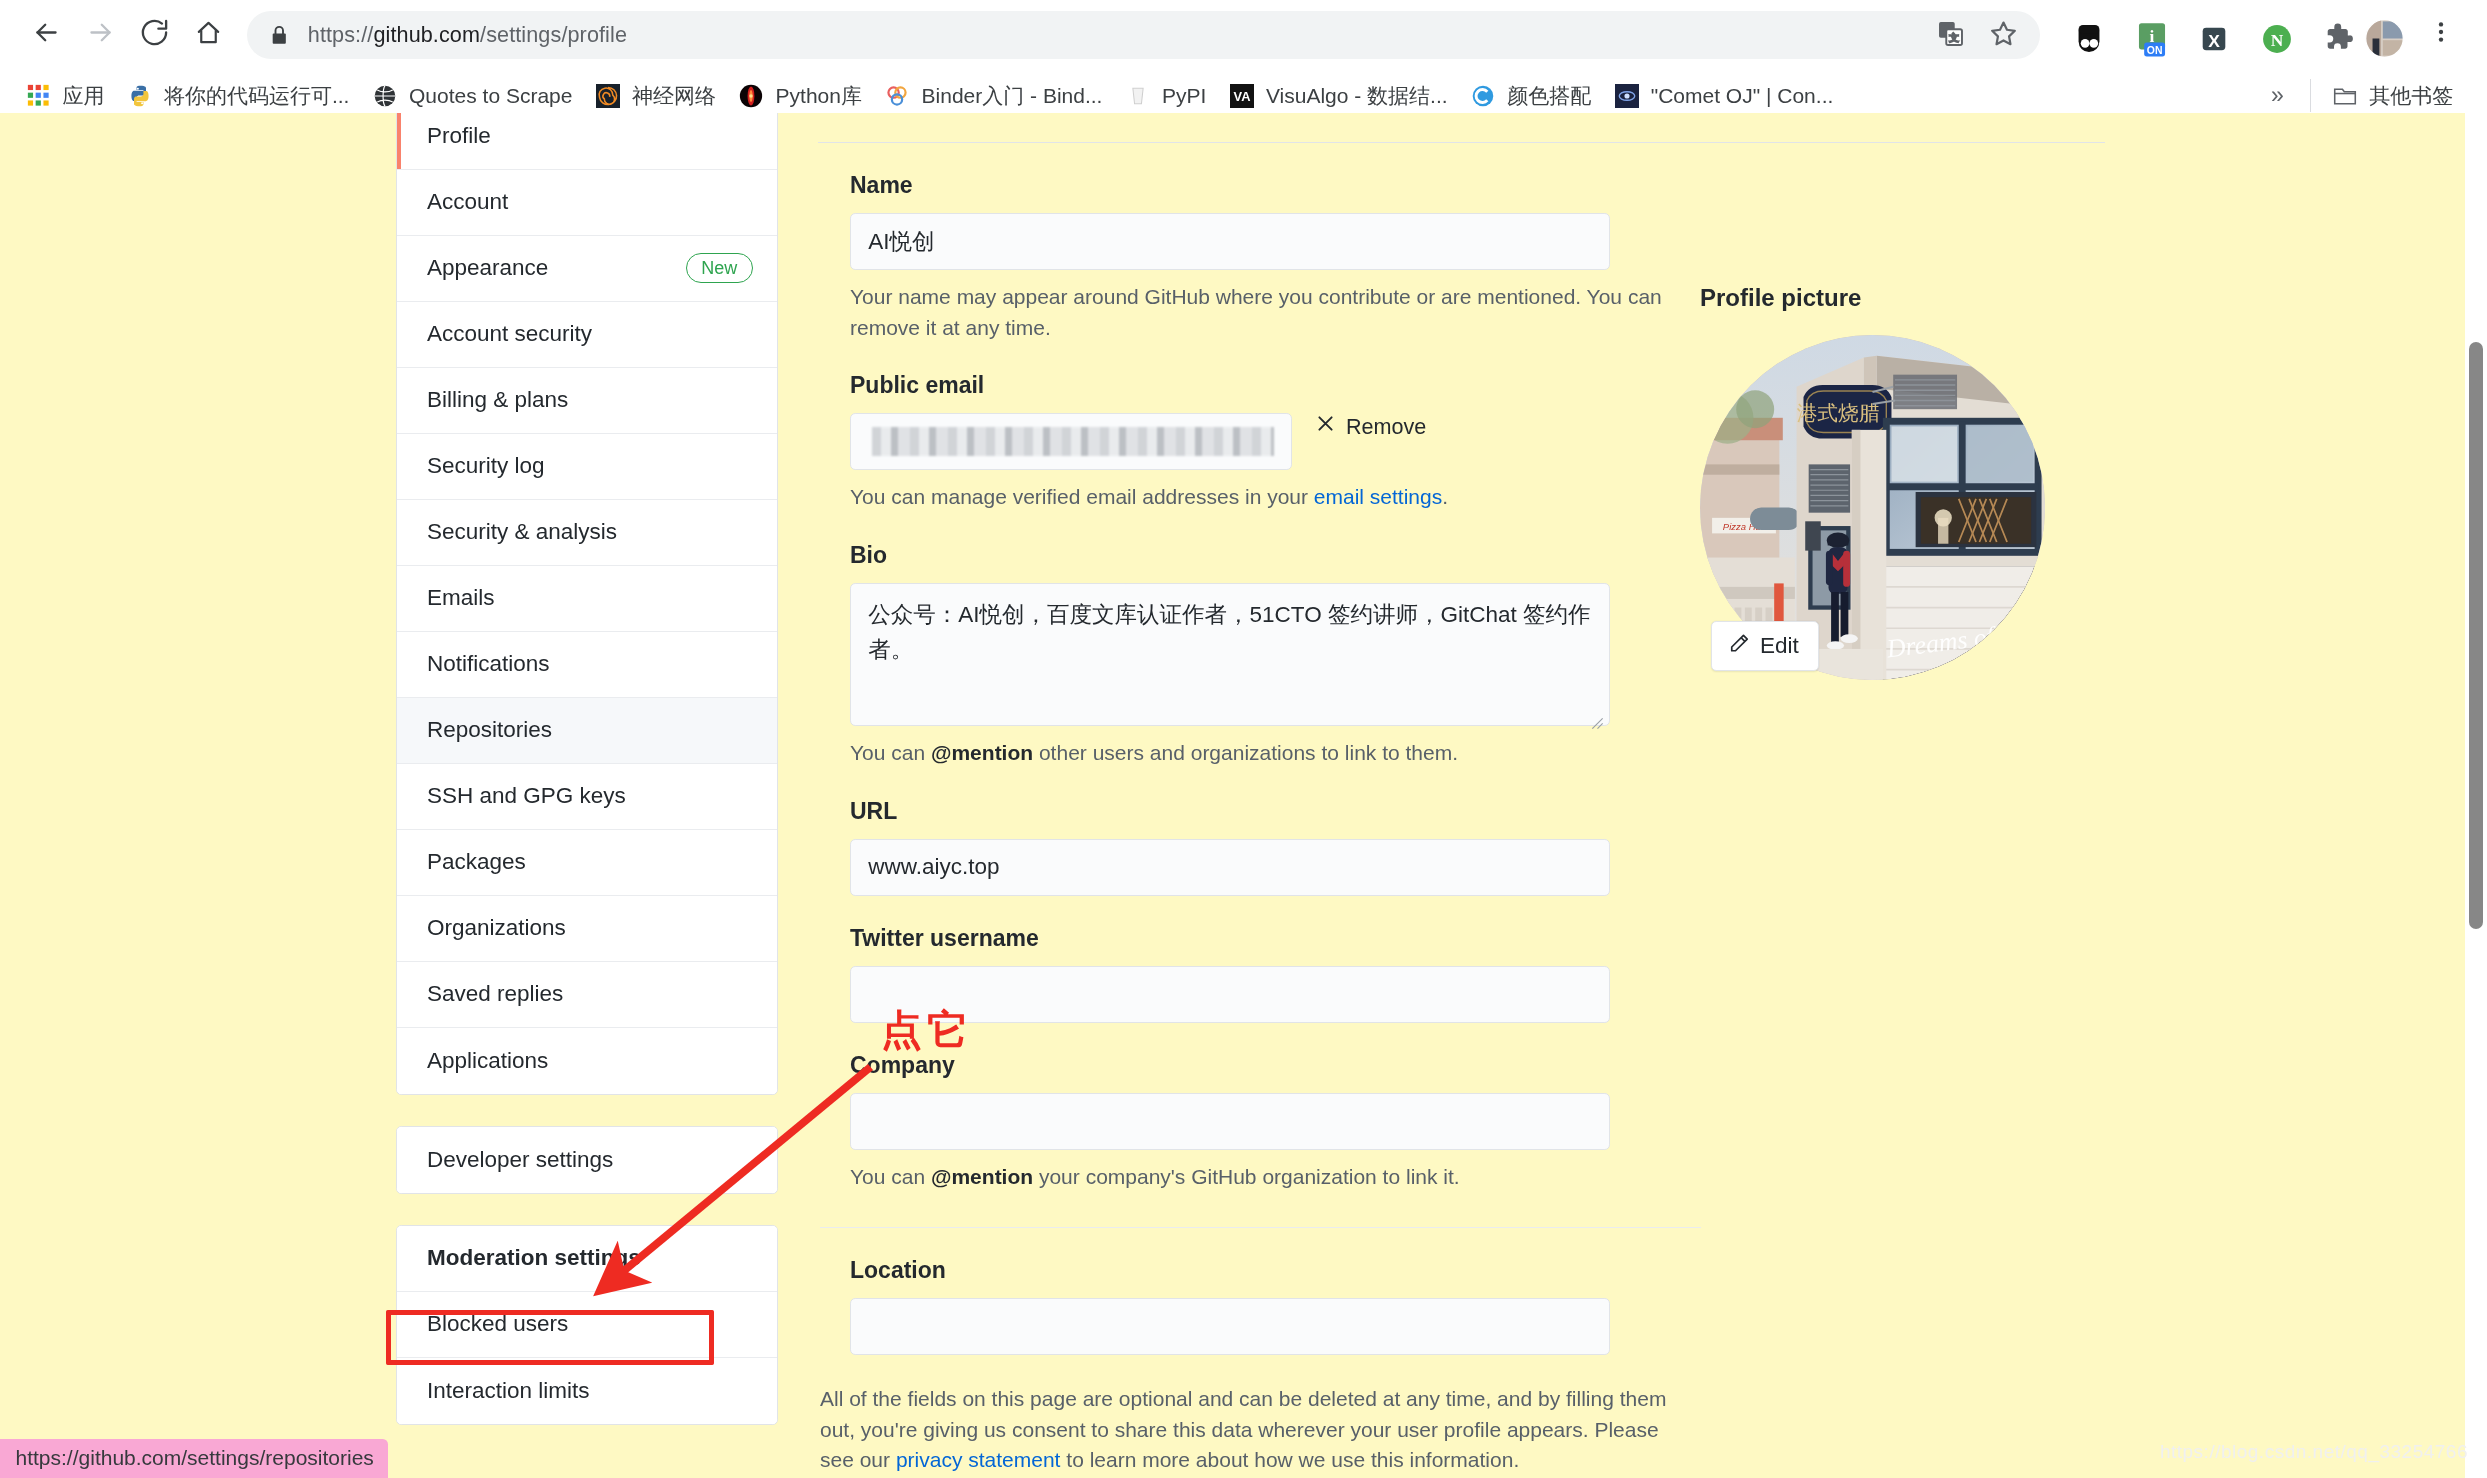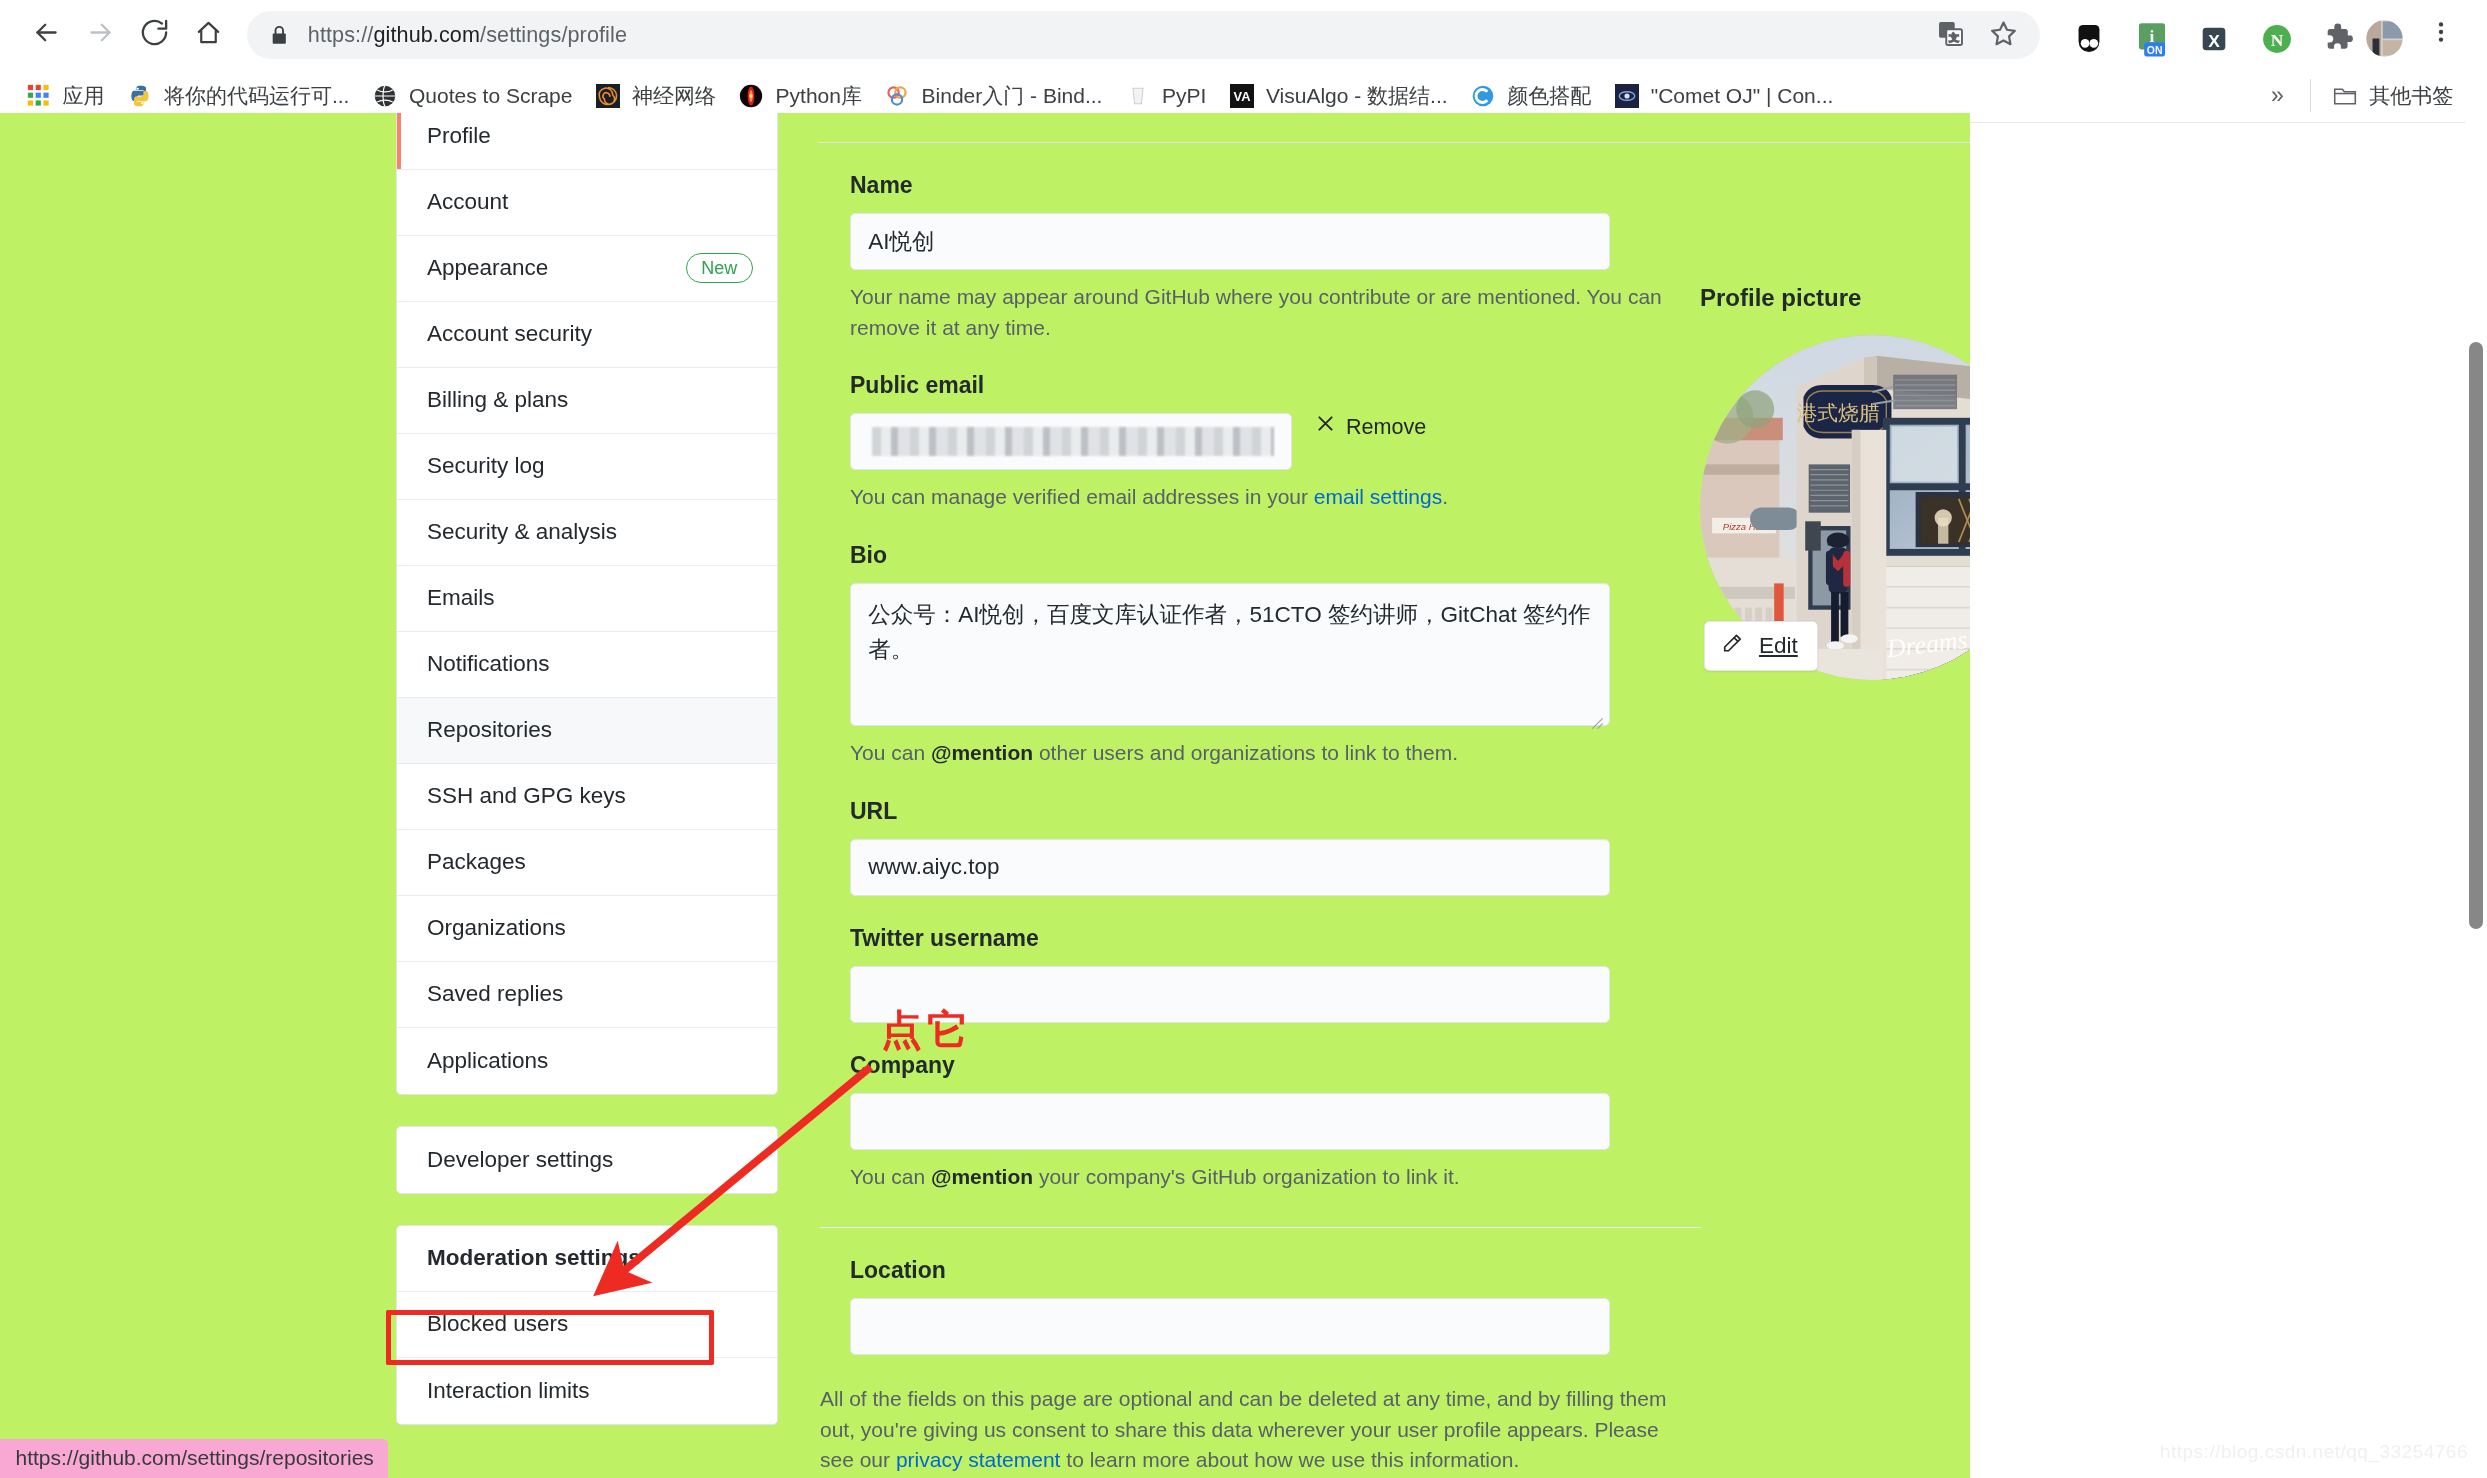--- a/index.html
+++ b/index.html
@@ -79,22 +79,22 @@
   }
   .bm-ico { width: 26px; height: 26px; flex:0 0 auto; display:flex; align-items:center; justify-content:center;}
   .bm-label { font-size: 21px; }
   .bm-spacer { flex: 1 1 auto; }
   .chev-more { font-size: 23px; color:#5f6368; padding: 0 15.5px;}
   .bm-divider { width:0.9px; height:33px; background:#dadce0; margin: 0 10.4px;}
 
   
   .page {
     position: absolute; top: 113px; left: 0;
-    width: 1970px; height: 1365px;
-    background: #bef264;
+    width: 2487px; height: 1365px;
+    background: #fef9c3;
     overflow: hidden;
   }
   .page-inner {
     position: absolute;
     top: 0; left: 0;
     width: 2470px;
   }
 
   
   .sidebar {
@@ -254,30 +254,29 @@
   .avatar {
     width: 345px; height: 345px;
     border-radius: 50%;
     overflow: hidden;
     position: relative;
     background: #cfc6bd;
   }
   .avatar svg { display: block; }
   .edit-btn {
     position: absolute;
-    left: 4px; bottom: 8.6px;
+    left: 11px; bottom: 8.6px;
     background: #fff;
     border: 0.9px solid #e1e4e8;
     border-radius: 5.2px;
     padding: 9.5px 19px 9.5px 15.5px;
-    display: flex; align-items: center; gap: 16px;
+    display: flex; align-items: center; gap: 10px;
     font-size: 22.5px;
     color: #24292e;
     box-shadow: 0 0.9px 1.7px rgba(27,31,35,.09);
-    text-decoration: underline;
   }
 
   
   .annot-layer {
     position: absolute; inset: 0;
     pointer-events: none;
   }
   .annot-text {
     position: absolute;
     left: 881px; top: 890px;

